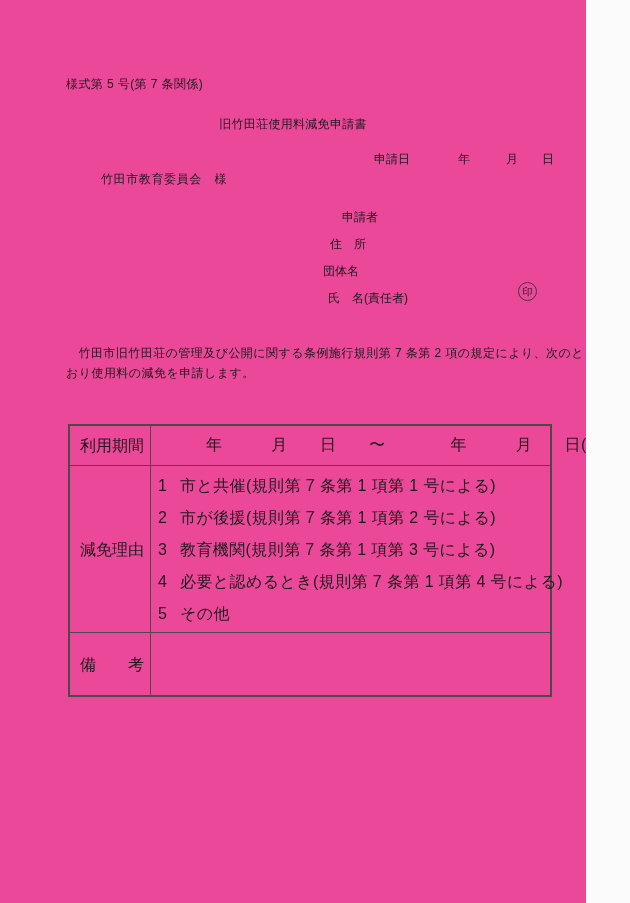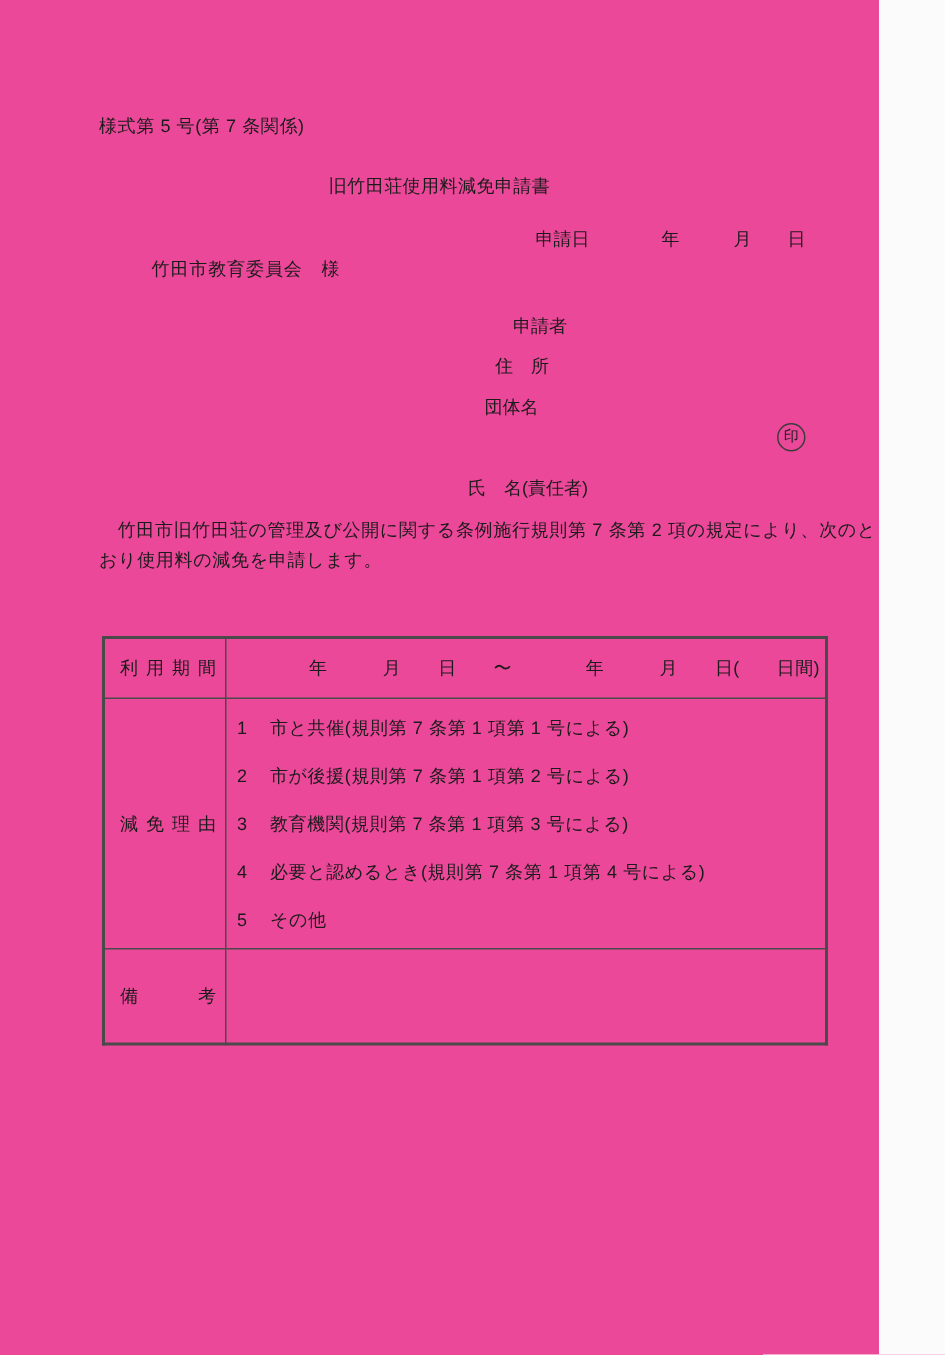--- a/index.html
+++ b/index.html
@@ -14,27 +14,27 @@
     background: #ec4899;
     overflow: hidden;
     font-family: Liberation Sans, sans-serif;
     font-size: 12px;
     color: #1b1b1b;
   }
   .abs { position: absolute; white-space: pre; }
 
   .form-number   { left: 66px;  top: 76px;  letter-spacing: 0.4px; }
   .form-title    { left: 0; right: 0; top: 116px; text-align: center; letter-spacing: 0.3px; }
-  .date-line     { left: 357px; top: 151px; }
+  .date-line     { left: 374px; top: 151px; }
   .addressee     { left: 101px; top: 171px; letter-spacing: 0.6px; }
 
   .applicant-label { left: 322px; top: 209px; margin-left: 20px; }
   .address-row     { left: 330px; top: 236px; }
   .group-row       { left: 323px; top: 263px; }
-  .name-row        { left: 312px; top: 290px; margin-top: 27px; }
+  .name-row        { left: 328px; top: 290px; }
   .phone-row       { left: 323px; top: 317px; width: 216px;
                      display: flex; justify-content: space-between; }
 
   .seal {
     position: absolute;
     left: 518px; top: 282px;
     width: 17px; height: 17px;
     border: 1px solid #3c3c3c;
     border-radius: 50%;
     display: flex; align-items: center; justify-content: center;
@@ -43,21 +43,21 @@
 
   .body-block { position: absolute; left: 66px; top: 344px; width: 500px; }
   .body-line  { line-height: 19.6px; letter-spacing: 0.45px; white-space: pre; }
 
   table.form-table {
     position: absolute;
     left: 68px; top: 424px;
     width: 484px;
     border-collapse: collapse;
     table-layout: fixed;
-    font-size: 12px;
+    font-size: 16px;
     color: #1b1b1b;
   }
   table.form-table, table.form-table td {
     border: 1px solid #4a4a4a;
   }
   table.form-table { border-width: 2px; }
   td.label-cell { width: 80px; vertical-align: middle; padding: 0; }
   .label-just {
     width: 64px;
     margin-left: 10px;

